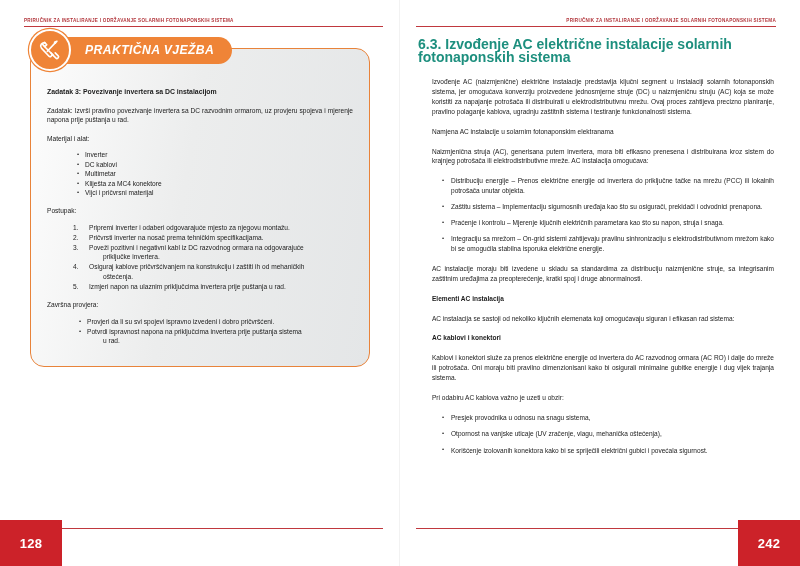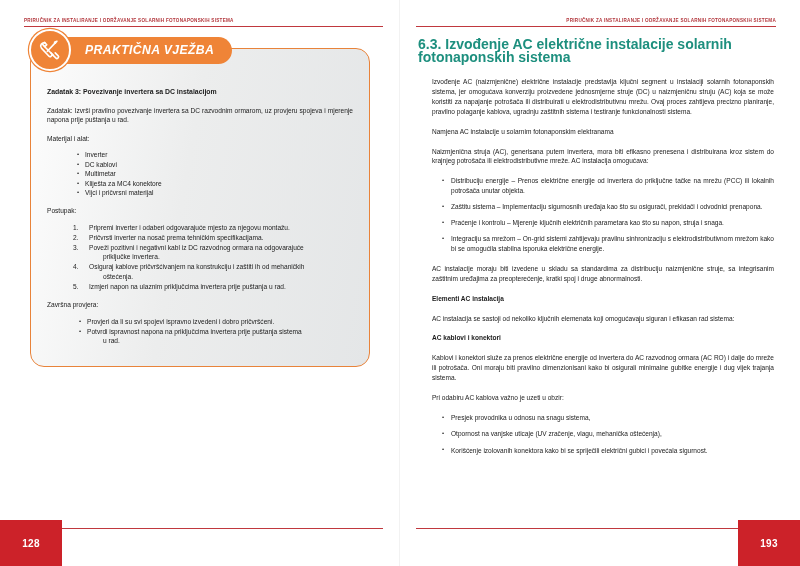--- a/index.html
+++ b/index.html
@@ -63,21 +63,21 @@
   .page.left  .footrule { left: 24px; right: 16px; }
   .page.right .footrule { left: 16px; right: 24px; }
 
   .pagenum {
     position: absolute;
     bottom: 0;
     width: 62px;
     height: 46px;
     background: #cc2229;
     color: #ffffff;
-    font-size: 10px;
+    font-size: 13px;
     font-weight: bold;
     display: flex;
     align-items: center;
     justify-content: center;
     letter-spacing: 0.3px;
     margin-top: 44px;
   }
   .page.left  .pagenum { left: 0; }
   .page.right .pagenum { right: 0; }
 
@@ -377,16 +377,16 @@
 
         <ul class="dots nogap">
           <li>Presjek provodnika u odnosu na snagu sistema,</li>
           <li>Otpornost na vanjske uticaje (UV zračenje, vlagu, mehanička oštećenja),</li>
           <li>Korišćenje izolovanih konektora kako bi se spriječili električni gubici i povećala sigurnost.</li>
         </ul>
       </div>
     </div>
 
     <div class="footrule"></div>
-    <div class="pagenum">193</div>
+    <div class="pagenum">242</div>
   </div>
 
 </div>
 
 </body></html>

